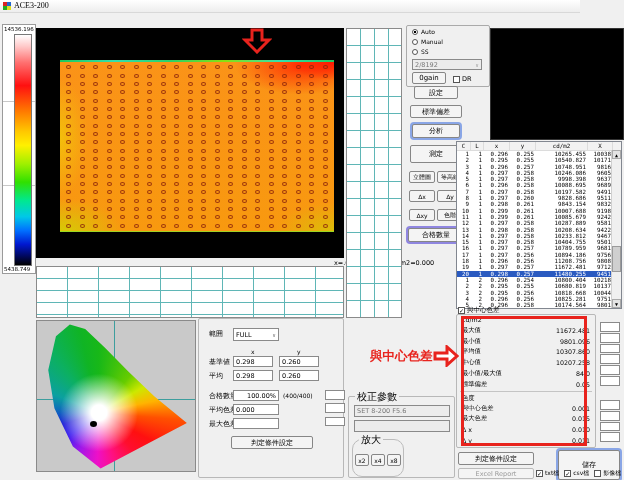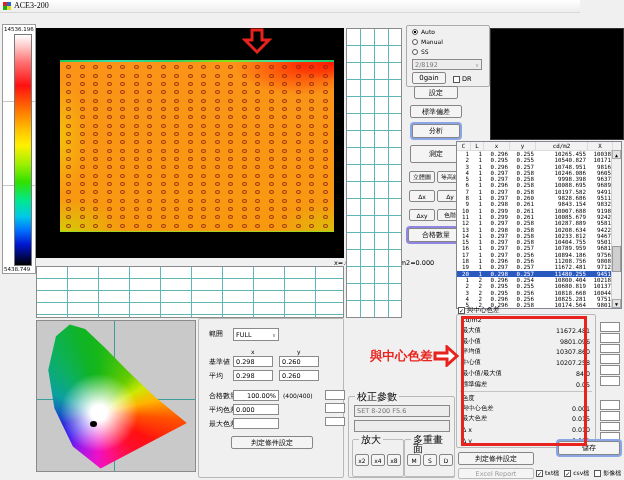--- a/index.html
+++ b/index.html
@@ -81,21 +81,21 @@
   .sidebox{width:20px;height:9.8px;background:#fff;border:1px solid #8a8a8a;box-sizing:border-box;}
   
   .red-anno{color:#e8231d;font-weight:bold;}
   #anno-top{left:186px;top:9px;font-size:15.5px;letter-spacing:0.5px;border-bottom:3px solid #e8231d;padding-bottom:0;}
   #anno-rect{left:461px;top:316px;width:126px;height:130px;border:3px solid #e8231d;box-sizing:border-box;pointer-events:none;}
   #anno-side{left:370px;top:348px;font-size:12.5px;}
   
   #range-box{left:198px;top:318px;width:146px;height:160px;border:1px solid #b8b8b8;border-radius:2px;box-sizing:border-box;}
   
   #calib-box{left:348px;top:396px;width:107px;height:82px;border:1px solid #b8b8b8;border-radius:2px;box-sizing:border-box;}
-  .subgbox{position:absolute;border:1px solid #bcbcbc;border-radius:2px;}
+  .subgbox{position:absolute;border:1px solid #bcbcbc;border-radius:10px;}
   
   #cie-panel{left:36px;top:320px;width:160px;height:152px;background:#c9c9c9;border:1px solid #8a8a8a;box-sizing:border-box;}
   #cie-h-line{position:absolute;left:0;top:78px;width:100%;height:1px;background:#3d9e9e;}
   #cie-v-line{position:absolute;left:77px;top:0;width:1px;height:100%;background:#3d9e9e;}
   #cie-shape{position:absolute;left:2px;top:2px;width:154px;height:147px;
     clip-path:polygon(40% 99%,22% 84%,10% 58%,6% 32%,11% 9%,20% 1%,30% 4%,43% 17%,58% 33%,75% 50%,96% 68%);
     background:
       radial-gradient(circle at 39% 61%, #ffffff 0 6%, rgba(255,255,255,0) 30%),
       conic-gradient(from 0deg at 39% 61%,
         #18b818 0deg,#66cc00 40deg,#cde800 60deg,#ffb400 78deg,#ff5000 95deg,#ff1010 118deg,
@@ -862,21 +862,21 @@
       <div class="sidebox"></div>
     </div>
   <div class="abs sideboxes" style="left:600px;top:400px" id="sidebox-chroma">
       <div class="sidebox"></div>
       <div class="sidebox"></div>
       <div class="sidebox"></div>
       <div class="sidebox"></div>
     </div>
 
   <div class="abs btn" style="left:458px;top:452px;width:76px;height:13px">判定條件設定</div>
-  <div class="abs btn focus" style="left:558px;top:441px;width:62px;height:14px">儲存</div>
+  <div class="abs btn focus" style="left:558px;top:450px;width:62px;height:30px">儲存</div>
   <div class="abs btn dis" style="left:458px;top:468px;width:76px;height:11px;font-size:6.5px">Excel Report</div>
   <div class="abs" id="footer-checks" style="left:536px;top:469px;display:flex;gap:5px">
       <div class="checkline">
         <span class="chk on"></span>
         <span class="s6">txt檔</span>
       </div>
       <div class="checkline">
         <span class="chk on"></span>
         <span class="s6">csv檔</span>
       </div>
@@ -920,28 +920,20 @@
     <div class="tbox abs dis" style="left:5px;top:8px;width:96px;height:12px">SET 8-200 F5.6</div>
     <div class="tbox abs dis" style="left:5px;top:23px;width:96px;height:12px"></div>
     <div class="subgbox" style="left:3px;top:42px;width:50px;height:36px">
       <span class="gbox-label" style="background:#f0f0f0">放大</span>
       <div id="zoom-btns" style="position:absolute;left:2px;top:14px;display:flex;gap:2px">
           <div class="btn" style="width: 14px; height: 12px; font-size: 6px;">x2</div>
           <div class="btn" style="width: 14px; height: 12px; font-size: 6px;">x4</div>
           <div class="btn" style="width: 14px; height: 12px; font-size: 6px;">x8</div>
         </div>
     </div>
-    <div class="subgbox" style="left:55px;top:42px;width:49px;height:36px">
-      <span class="gbox-label" style="background:#f0f0f0">多重畫面</span>
-      <div id="multi-btns" style="position:absolute;left:2px;top:14px;display:flex;gap:2px">
-          <div class="btn" style="width: 14px; height: 12px; font-size: 6px;">M</div>
-          <div class="btn" style="width: 14px; height: 12px; font-size: 6px;">S</div>
-          <div class="btn" style="width: 14px; height: 12px; font-size: 6px;">D</div>
-        </div>
-    </div>
   </div>
 
   <div class="abs" id="cie-panel">
     <div id="cie-h-line"></div>
     <div id="cie-v-line"></div>
     <div id="cie-shape"></div>
     <div id="cie-dot"></div>
   </div>
 
   <svg class="abs" style="left:242px;top:28px" width="30" height="26">

